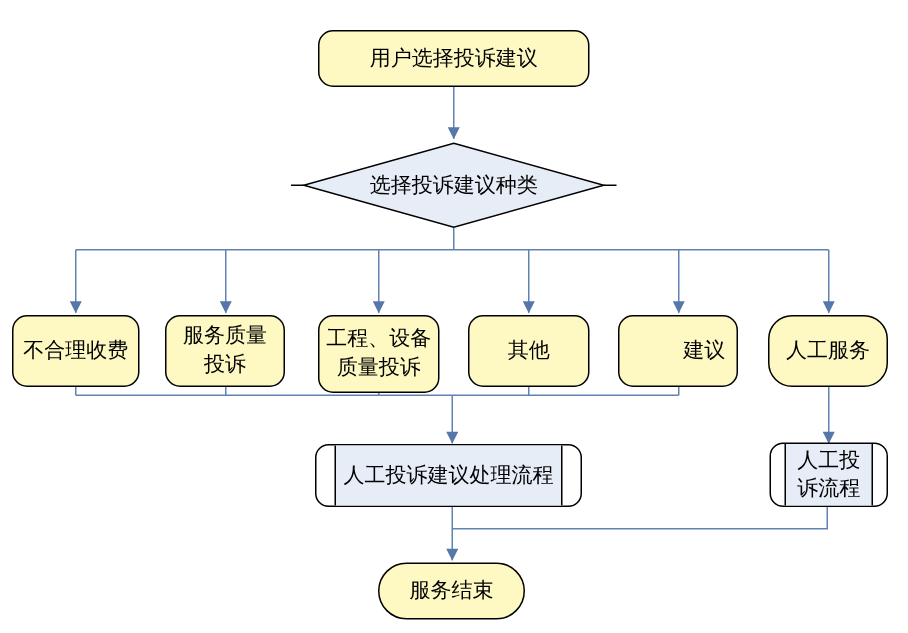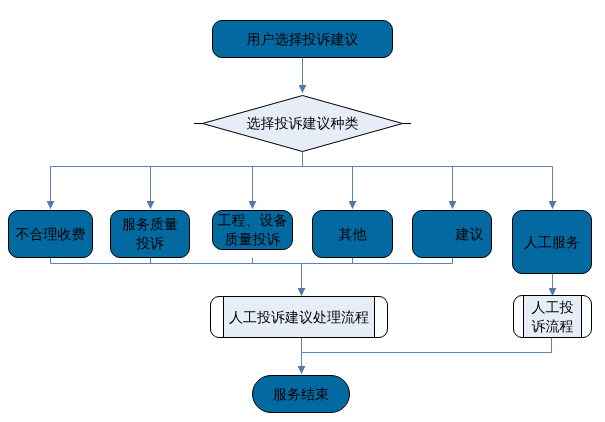--- a/index.html
+++ b/index.html
@@ -3,21 +3,21 @@
 <meta charset="utf-8">
 <style>
   html,body{margin:0;padding:0;background:#ffffff;}
   .stage{
     position:relative;width:605px;height:422px;background:#ffffff;overflow:hidden;
     font-family:"DejaVu Sans","Liberation Sans",sans-serif;color:#000;
   }
   .connectors{position:absolute;left:0;top:0;z-index:1;}
   .node{
     position:absolute;box-sizing:border-box;z-index:2;
-    background:#0369a1;border:1px solid #000;border-radius:10px;
+    background:#fef9c3;border:1px solid #000;border-radius:10px;
     display:flex;align-items:center;justify-content:center;text-align:center;
     font-size:14px;line-height:19px;white-space:pre-line;
   }
   .terminator{border-radius:19px;}
   .diamond-label{
     position:absolute;z-index:2;display:flex;align-items:center;justify-content:center;
     text-align:left;font-size:14px;background:transparent;border:none;
   }
   .predefined{
     position:absolute;box-sizing:border-box;z-index:2;
@@ -75,25 +75,25 @@
     </g>
   </svg>
 
   <div class="node" style="left:212px;top:20px;width:181px;height:38px;">用户选择投诉建议</div>
 
   <div class="diamond-label" style="left:202px;top:95px;width:201px;height:57px;">选择投诉建议种类</div>
 
   <div class="node" style="left:8px;top:210px;width:85px;height:48px;text-align:right;">不合理收费</div>
   <div class="node" style="left:110px;top:210px;width:80px;height:48px;">服务质量
 投诉</div>
-  <div class="node" style="left:212px;top:210px;width:81px;height:40px;">工程、设备
+  <div class="node" style="left:212px;top:210px;width:81px;height:52px;">工程、设备
 质量投诉</div>
   <div class="node" style="left:312px;top:210px;width:81px;height:48px;">其他</div>
   <div class="node" style="left:412px;top:210px;width:80px;height:48px;padding-left:35px;">建议</div>
-  <div class="node" style="left:512px;top:210px;width:80px;height:64px;">人工服务</div>
+  <div class="node" style="left:512px;top:210px;width:80px;height:48px;border-radius:16px;">人工服务</div>
 
   <div class="predefined" style="left:210px;top:296px;width:178px;height:42px;">
     <div class="inner" style="left:12px;right:12px;">人工投诉建议处理流程</div>
   </div>
 
   <div class="predefined" style="left:513px;top:295px;width:79px;height:43px;">
     <div class="inner" style="left:9px;right:9px;">人工投
 诉流程</div>
   </div>
 

